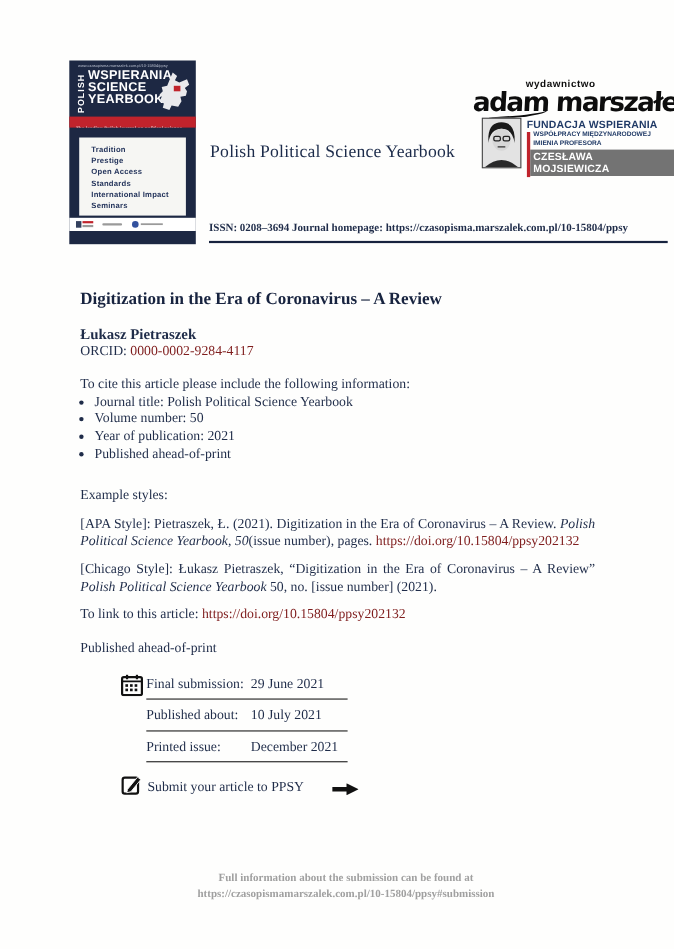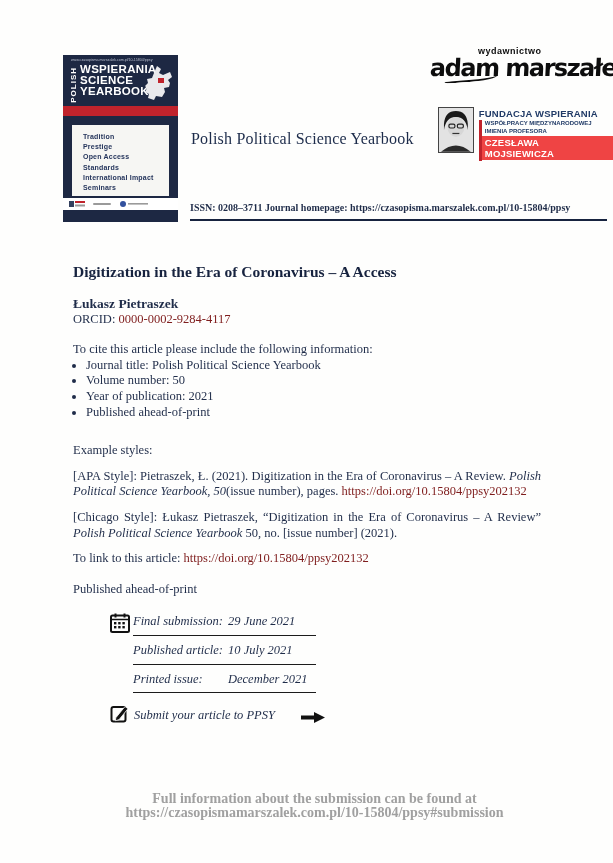--- a/index.html
+++ b/index.html
@@ -25,64 +25,64 @@
   .features-card div { font:700 7px/10.2px "Liberation Sans", sans-serif; color:#25355c; letter-spacing:0.2px; }
   .cover-logos { position:absolute; left:0; right:0; bottom:12px; height:12px; background:#ffffff;
                  display:flex; align-items:center; gap:8px; padding:0 6px; box-sizing:border-box; }
   .clogo-line { height:2px; background:#9a9a9a; border-radius:1px; }
 
   
   .journal-title-center { position:absolute; left:191px; top:130px; width:250px;
                           font-size:16px; color:#1c2b4a; letter-spacing:0.2px; }
   .publisher { position:absolute; left:430px; top:46px; width:178px; }
   .publisher-top { font:700 9px "Liberation Sans", sans-serif; color:#0d0d0d;
-                   letter-spacing:0.5px; margin-left:48px; }
+                   letter-spacing:0.5px; margin-left:48px;margin-top:25px; }
   .publisher-name { font:800 24px/25px "DejaVu Sans", sans-serif; color:#0d0d0d;
                     letter-spacing:-1.5px; transform:skewX(-3deg); white-space:nowrap; }
   .publisher-flourish { width:54px; height:7px; border-bottom:2px solid #0d0d0d;
                         border-radius:0 0 60% 20%; margin:-8px 0 0 14px; transform:rotate(-4deg); }
 
   .foundation { position:absolute; left:438px; top:107px; display:flex; gap:5px; align-items:flex-start; }
   .f-photo { width:34px; height:44px; border:1px solid #444; background:#e6e6e6; }
   .f-lines { padding-top:1px; }
   .f1 { font:700 9.5px/11px "Liberation Sans", sans-serif; color:#203a66; letter-spacing:0.2px; }
   .f-sub { border-left:3px solid #c0232c; padding-left:3px; margin-top:1px; }
   .f2, .f3 { font:700 6px/7.5px "Liberation Sans", sans-serif; color:#203a66; }
-  .f4 { display:inline-block; margin:1px 0 0 -3px; background:#ef4444; color:#fff;
+  .f4 { display:inline-block; margin:1px 0 0 -3px; background:#737373; color:#fff;
         font:700 9.5px/11px "Liberation Sans", sans-serif; padding:1px 3px; letter-spacing:0.2px; }
 
   .issn { position:absolute; left:190px; top:202px; font-weight:700; font-size:10px;
           color:#1f2c49; white-space:nowrap; }
   .header-rule { position:absolute; left:190px; top:219px; width:417px; height:2px; background:#17233f; }
 
   
   .content { position:absolute; left:73px; top:262px; width:468px; font-size:12.5px; line-height:15.6px; }
   .article-title { font-size:15.5px; line-height:19px; font-weight:700; margin:0 0 15px; color:#17233f; }
   .author { font-size:13.5px; font-weight:700; margin:0; }
   .orcid { margin:0 0 15px; }
   .link { color:#7f1d1d; text-decoration:none; }
   .cite-intro { margin:0; }
   ul.bullets { margin:0; padding:0 0 0 13px; list-style:disc; }
   ul.bullets li { margin:0; }
   .example { margin:23px 0 0; }
   .cite-para { margin:10px 0 0; text-align:justify; }
   .linkline { margin:10px 0 0; }
   .status { margin:15px 0 0; }
 
-  .pub-block { position:relative; margin:10px 0 12px 37px; width:240px;font-style:italic; }
+  .pub-block { position:relative; margin:10px 0 12px 37px; width:240px; }
   .calendar-icon { position:absolute; left:0; top:6px; }
   .rows { margin-left:23px; }
   .prow { display:flex; border-bottom:1.7px solid #1c1c1c; padding:7px 0 5px; width:183px; }
   .plabel { width:95px; }
   .submit-row { display:flex; align-items:flex-end; margin-top:11px; cursor:pointer; }
   .submit-label { margin-left:5px; }
   .arrow-icon { margin-left:26px; display:flex; }
 
   .footer { position:absolute; left:0; right:0; top:792px; text-align:center;
-            color:#a0a0a0; font-weight:700; font-size:14px; line-height:13.5px;padding-left:16px; }
+            color:#a0a0a0; font-weight:700; font-size:10px; line-height:13.5px;padding-left:16px; }
 </style>
 </head>
 <body>
 
 <div class="page">
 
   <div class="cover">
     <div class="cover-url">www.czasopisma.marszalek.com.pl/10-15804/ppsy</div>
     <div class="masthead">
       <div class="side-title">POLISH</div>
@@ -142,25 +142,25 @@
     <div class="f-lines">
       <div class="f1">FUNDACJA WSPIERANIA</div>
       <div class="f-sub">
         <div class="f2">WSPÓŁPRACY MIĘDZYNARODOWEJ</div>
         <div class="f3">IMIENIA PROFESORA</div>
         <div class="f4">CZESŁAWA MOJSIEWICZA</div>
       </div>
     </div>
   </div>
 
-  <div class="issn"><span>ISSN: 0208–3711 Journal homepage: </span><span>https://czasopisma.marszalek.com.pl/10-15804/ppsy</span></div>
+  <div class="issn"><span>ISSN: 0208–3694 Journal homepage: </span><span>https://czasopisma.marszalek.com.pl/10-15804/ppsy</span></div>
   <div class="header-rule"></div>
 
   <div class="content">
-    <h1 class="article-title">Digitization in the Era of Coronavirus – A Access</h1>
+    <h1 class="article-title">Digitization in the Era of Coronavirus – A Review</h1>
     <p class="author">Łukasz Pietraszek</p>
     <p class="orcid"><span>ORCID: </span><span class="link">0000-0002-9284-4117</span></p>
 
     <p class="cite-intro">To cite this article please include the following information:</p>
     <ul class="bullets">
       <li>Journal title: Polish Political Science Yearbook</li>
       <li>Volume number: 50</li>
       <li>Year of publication: 2021</li>
       <li>Published ahead-of-print</li>
     </ul>
@@ -187,21 +187,21 @@
         <rect x="4" y="13" width="2.4" height="2.4" fill="#111"></rect>
           <rect x="8.2" y="13" width="2.4" height="2.4" fill="#111"></rect>
           <rect x="12.4" y="13" width="2.4" height="2.4" fill="#111"></rect>
       </svg>
       <div class="rows">
         <div class="prow">
           <span class="plabel">Final submission:</span>
           <span class="pvalue">29 June 2021</span>
         </div>
         <div class="prow">
-          <span class="plabel">Published article:</span>
+          <span class="plabel">Published about:</span>
           <span class="pvalue">10 July 2021</span>
         </div>
         <div class="prow">
           <span class="plabel">Printed issue:</span>
           <span class="pvalue">December 2021</span>
         </div>
       </div>
       <div class="submit-row">
         <svg width="19" height="19" viewBox="0 0 19 19">
           <rect x="1.5" y="3" width="14" height="14.5" rx="2" fill="none" stroke="#111" stroke-width="2"></rect>

